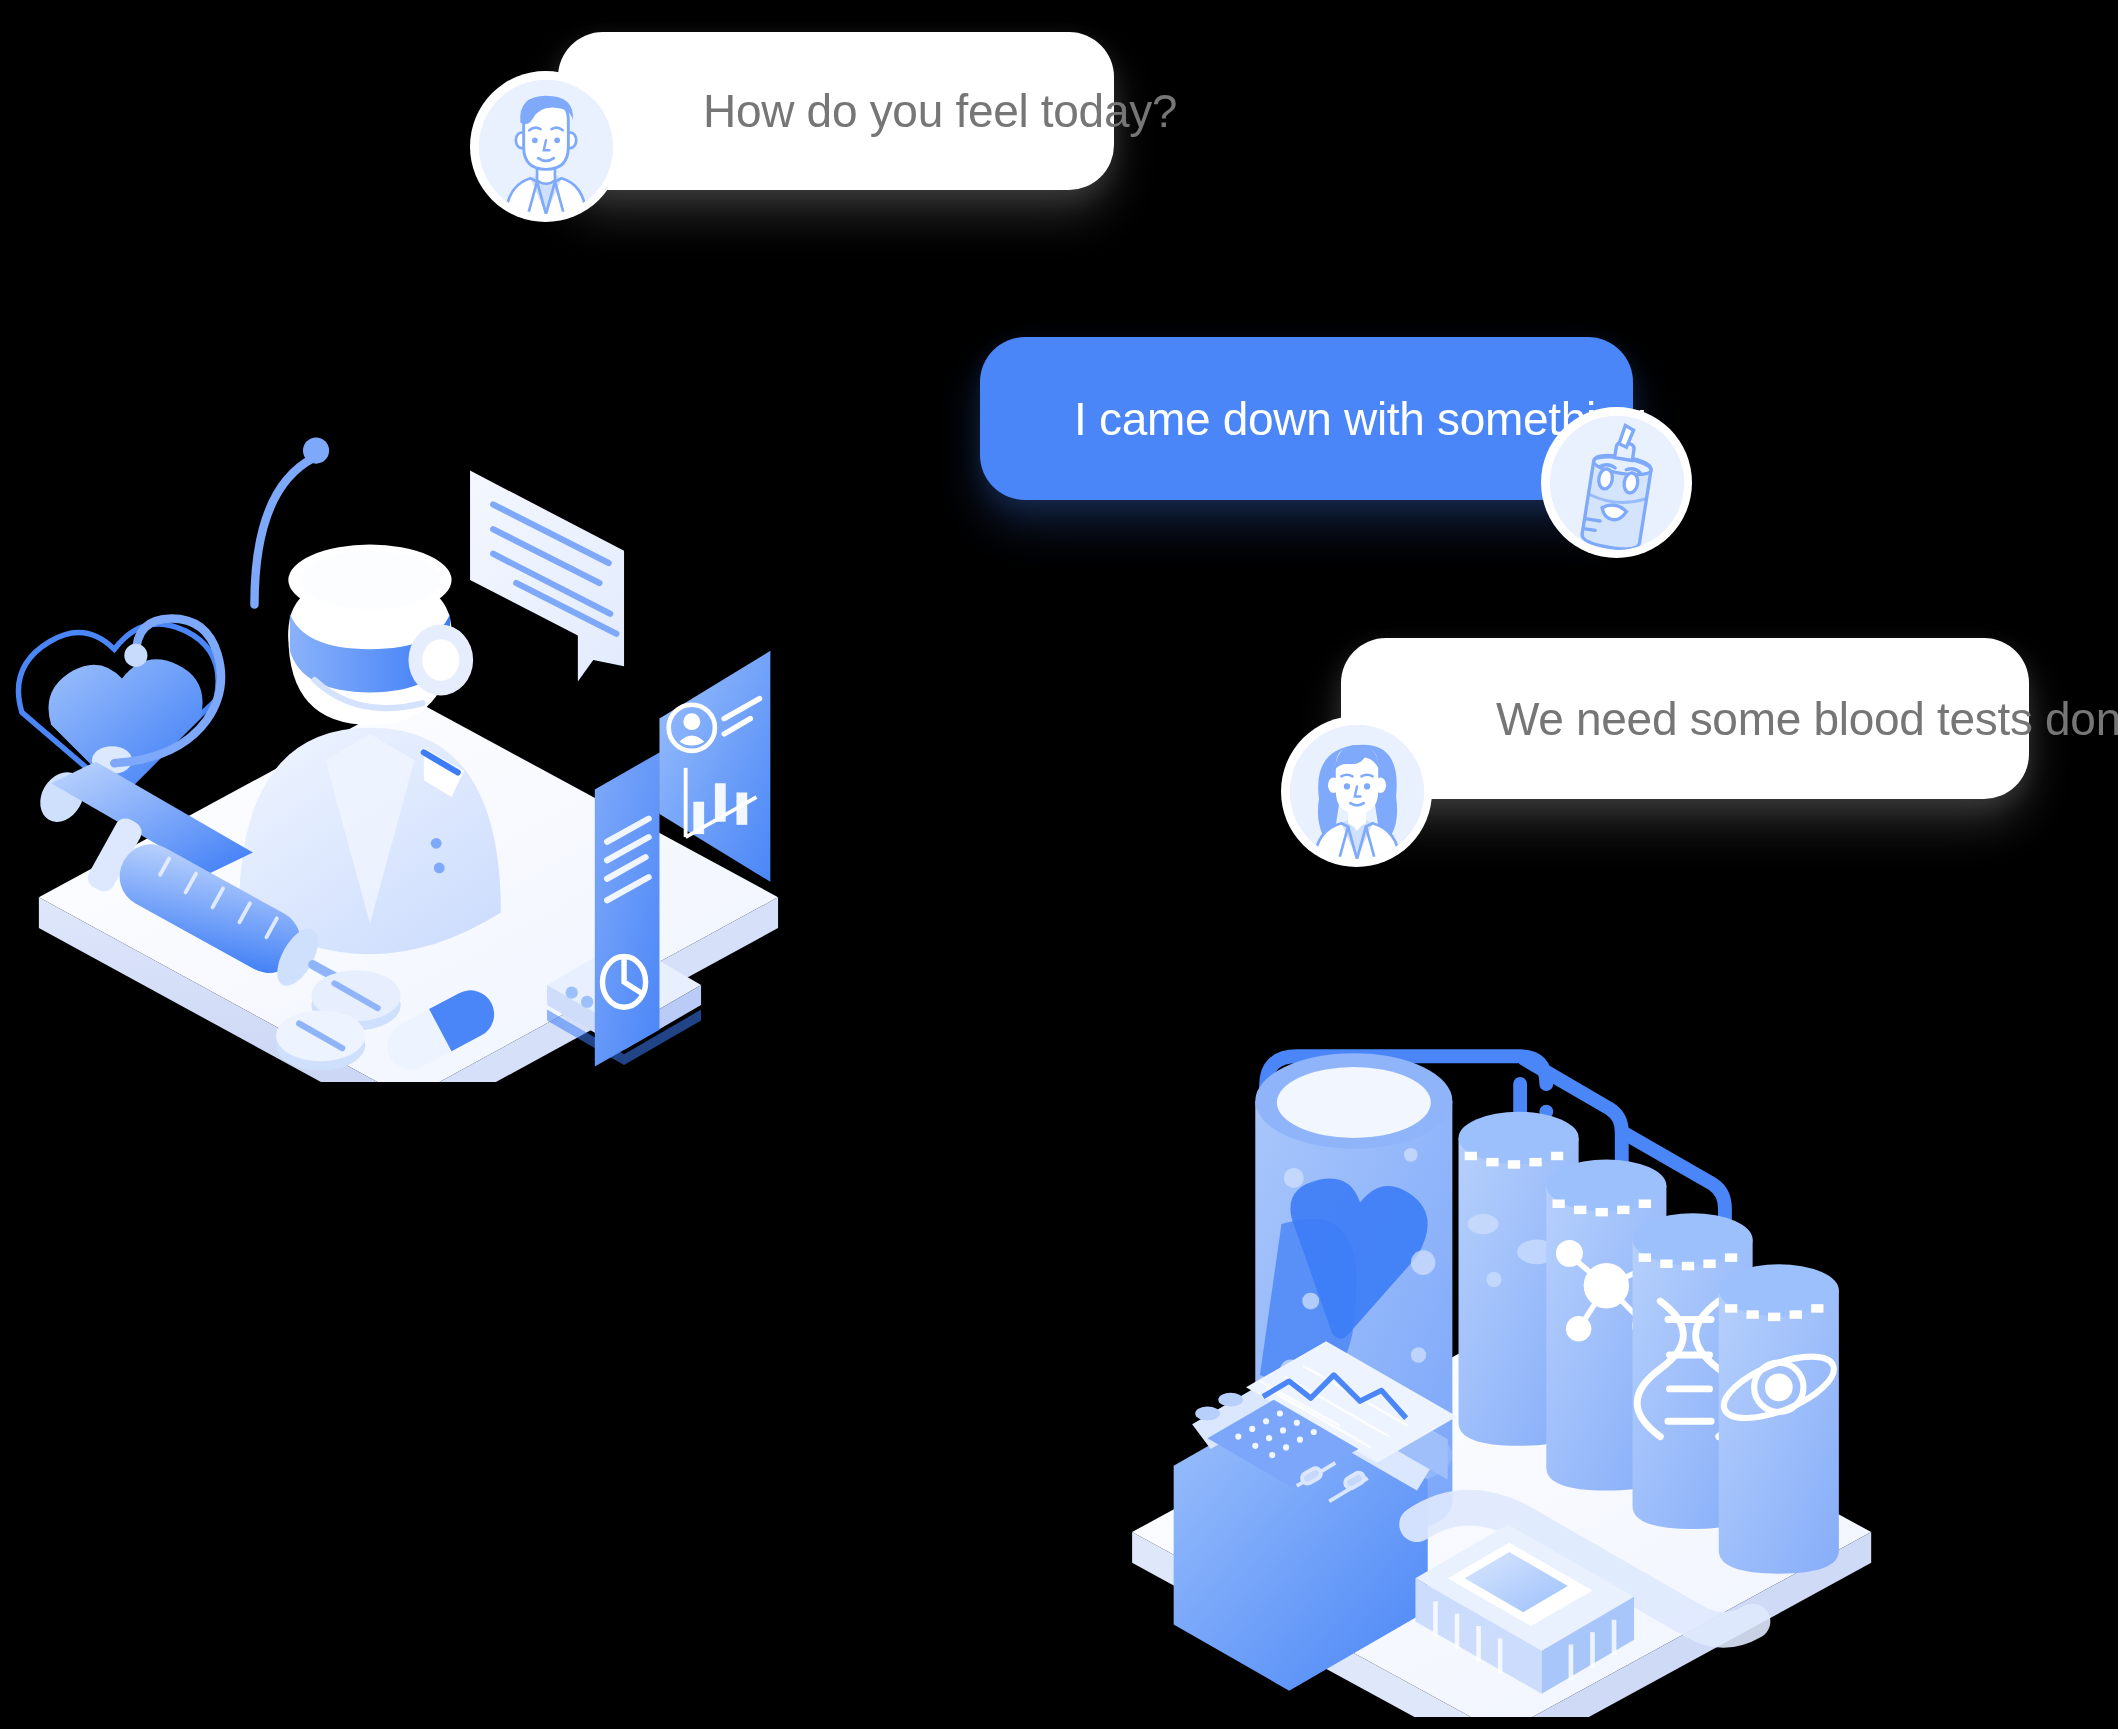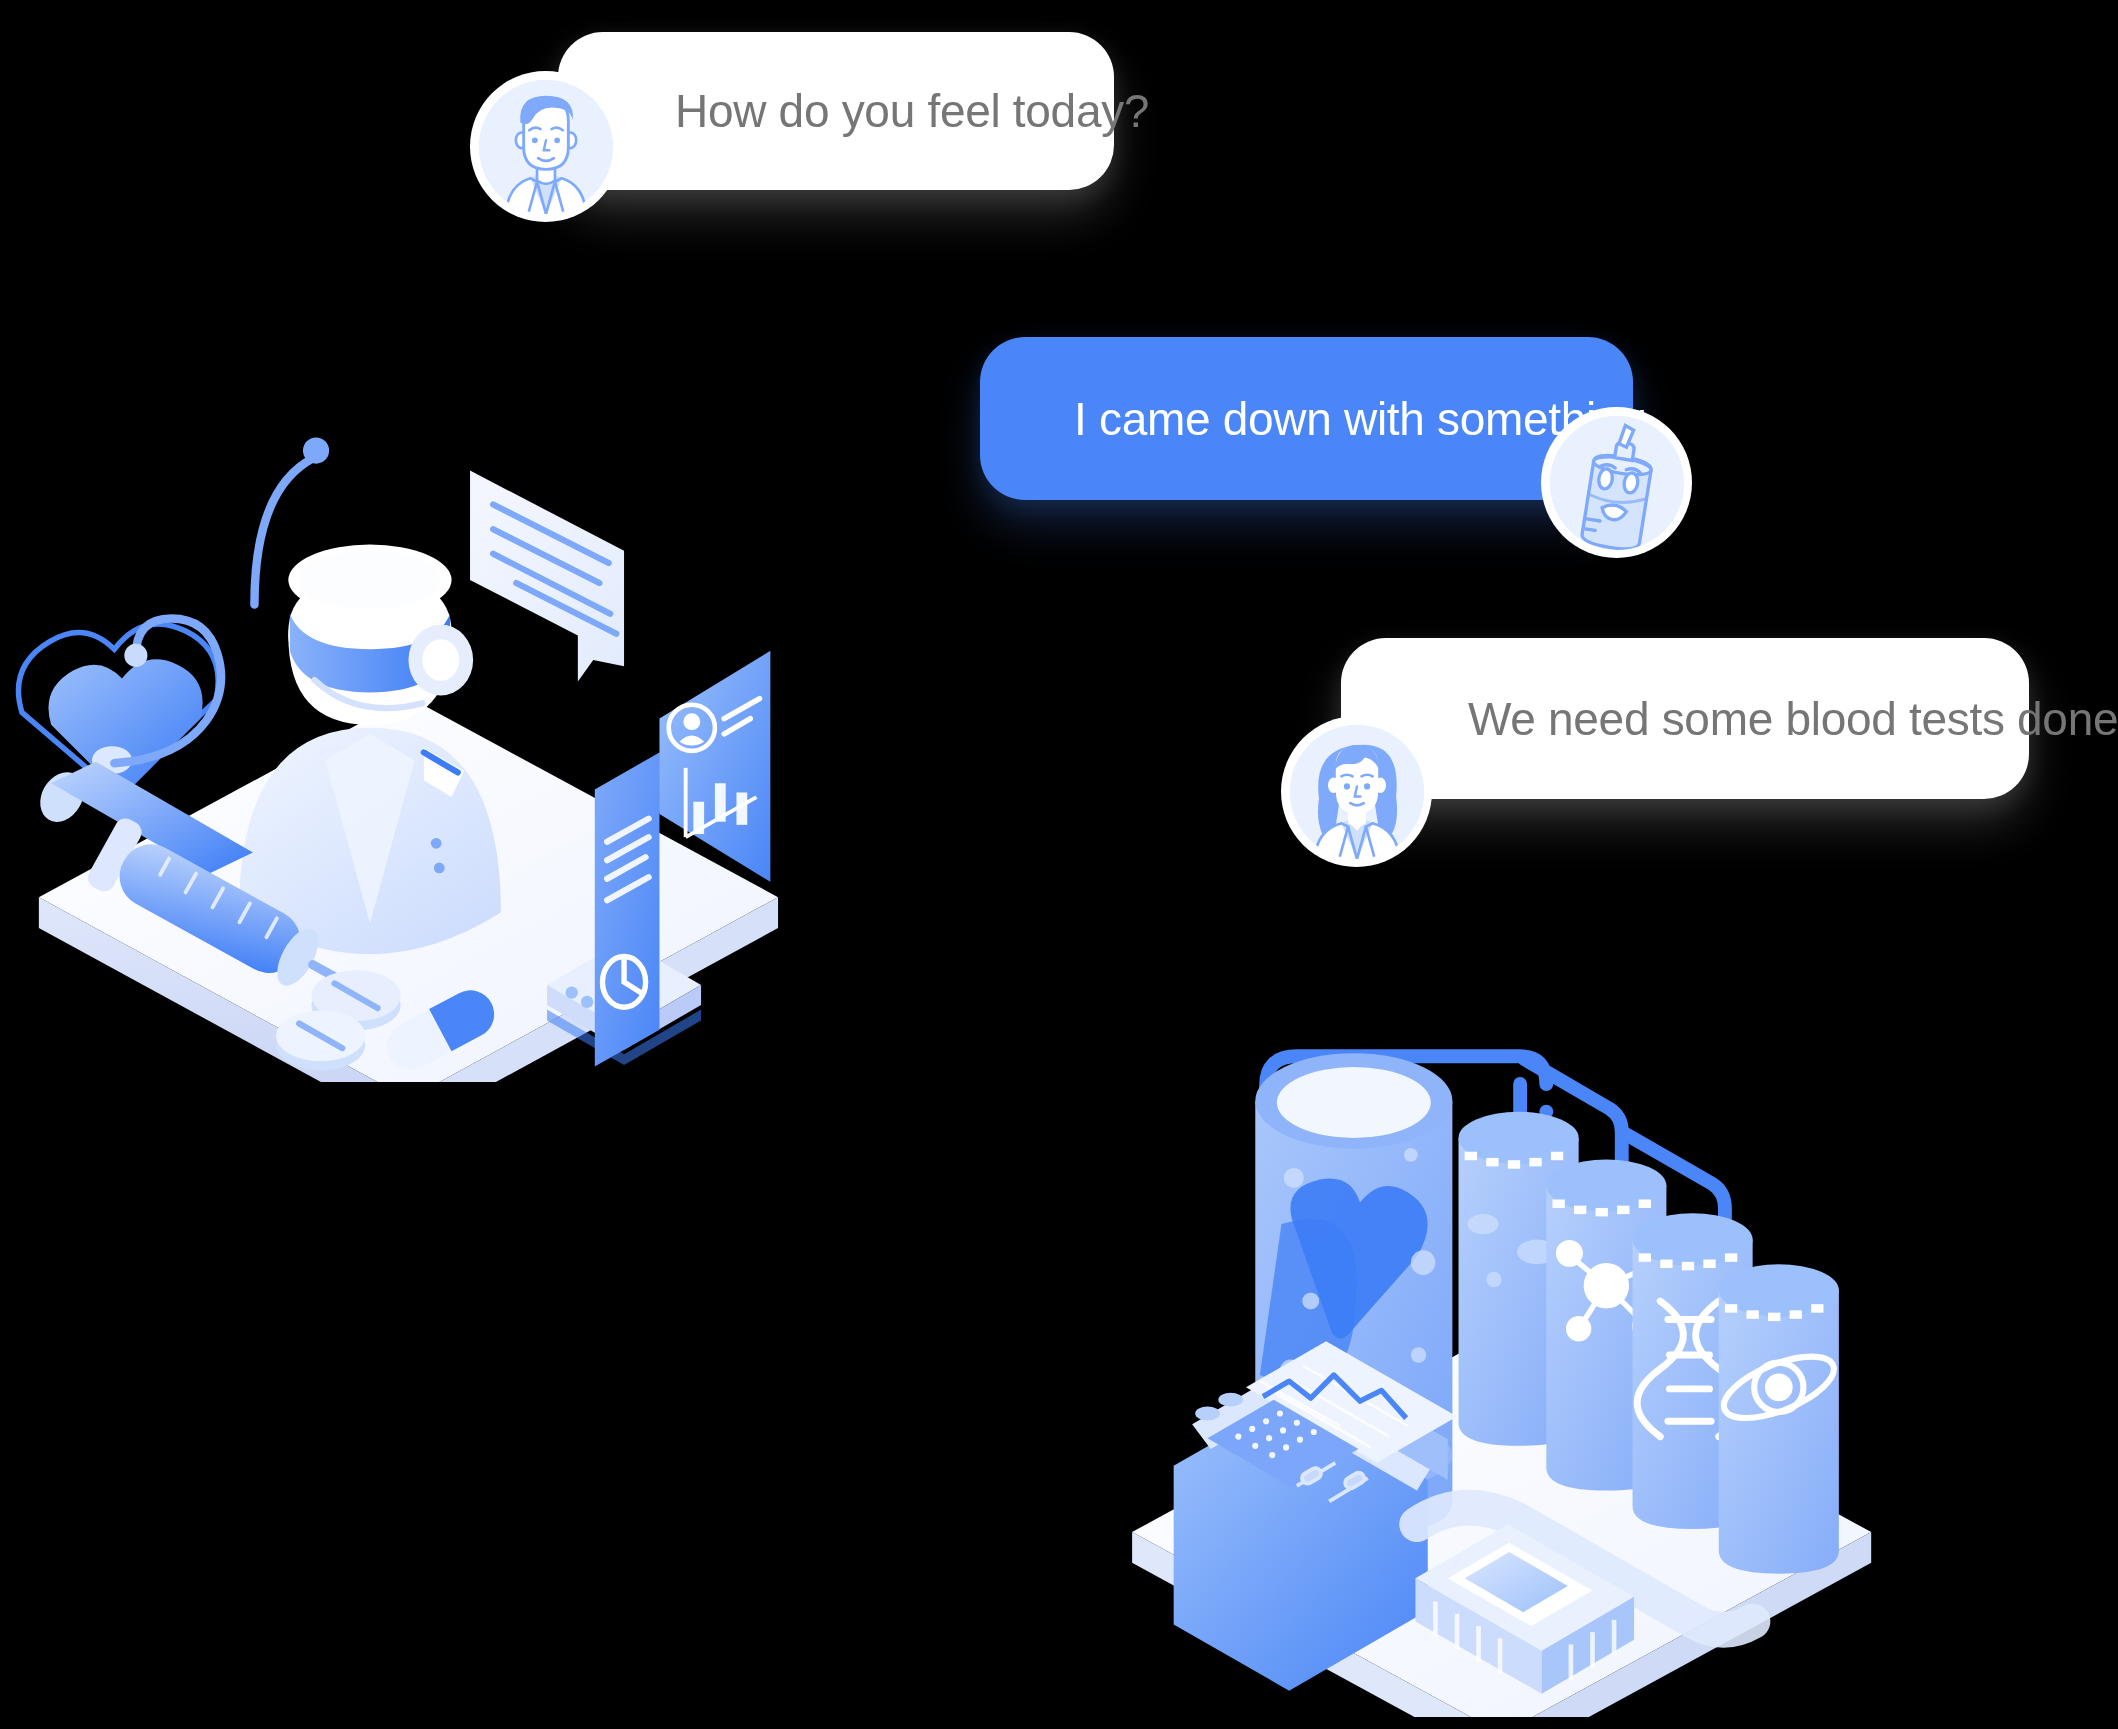--- a/index.html
+++ b/index.html
@@ -14,21 +14,21 @@
   .bubble{
     position:absolute;
     display:flex;align-items:center;
     border-radius:45px;
     box-sizing:border-box;
   }
   .bubble .txt{
     font-size:46px;font-weight:500;letter-spacing:-0.3px;white-space:nowrap;
   }
   .bubble.light{background:#ffffff;box-shadow:0 26px 46px rgba(255,255,255,0.16),0 7.7px 26px rgba(255,255,255,0.10);}
-  .bubble.light .txt{color:#767676;}
+  .bubble.light .txt{color:#767676;margin-left:28px;}
   .bubble.dark .txt{color:#ffffff;}
 
   #bubble-1{left:558px;top:32px;width:556px;height:158px;padding-left:117px;}
   #bubble-2{left:980px;top:337px;width:653px;height:163px;padding-left:94px;}
   #bubble-3{left:1341px;top:638px;width:688px;height:161px;padding-left:127px;}
 
   
   .avatar{
     position:absolute;border-radius:50%;
     background:#ffffff;

